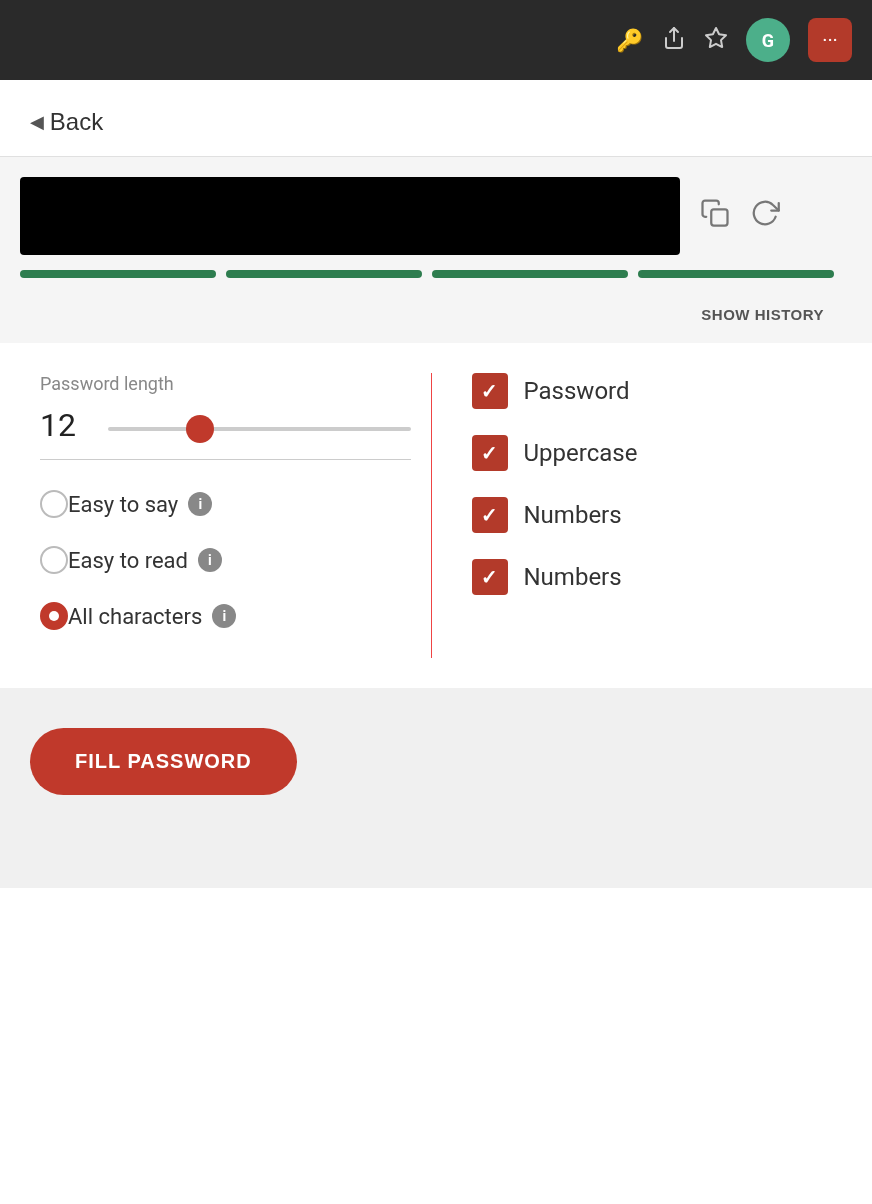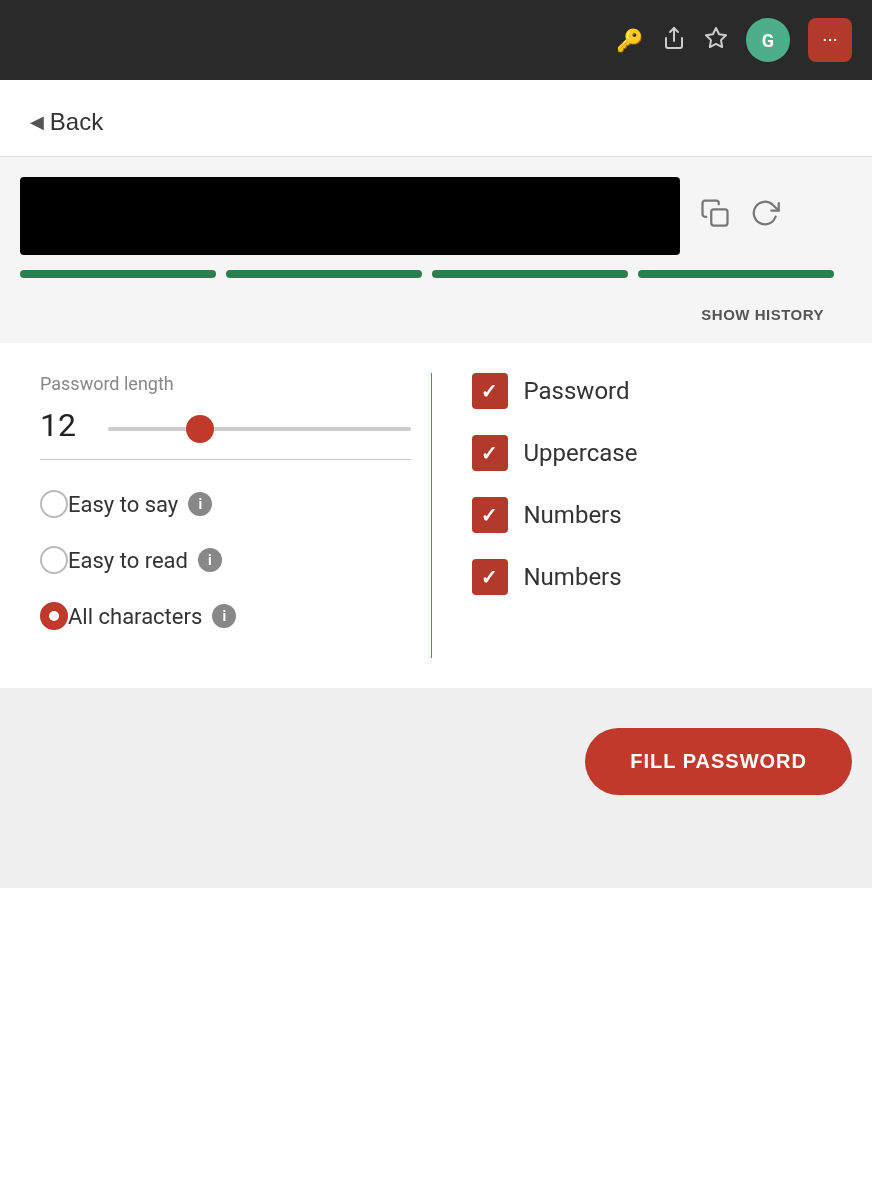--- a/index.html
+++ b/index.html
@@ -307,22 +307,21 @@
       font-size: 24px;
       color: #333;
     }
 
     
     .bottom-section {
       background: #f0f0f0;
       min-height: 200px;
       display: flex;
       align-items: flex-start;
-      justify-content: flex-end;
-      padding: 40px 20px;
+      padding: 40px 30px;
     }
 
     .fill-password-btn {
       background: #c0392b;
       color: white;
       border: none;
       border-radius: 50px;
       padding: 22px 45px;
       font-size: 20px;
       font-weight: 700;

